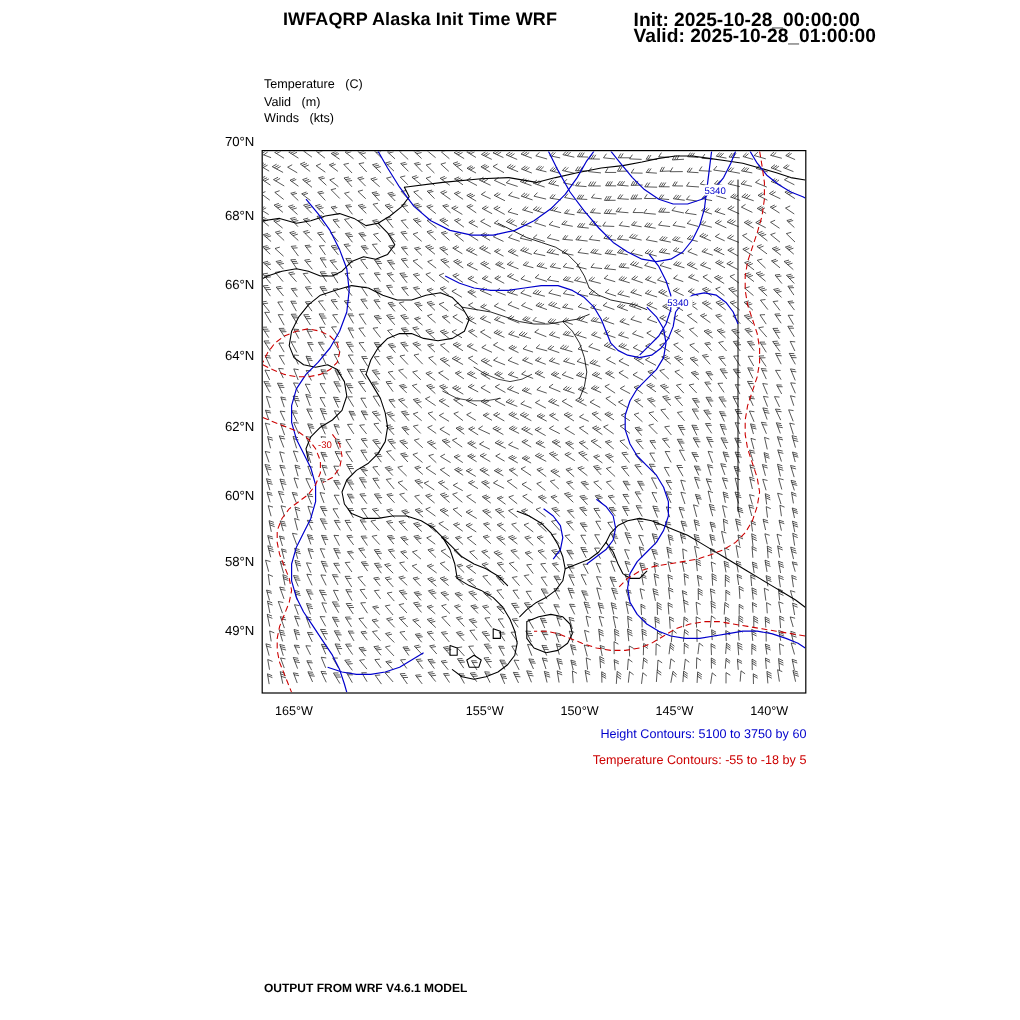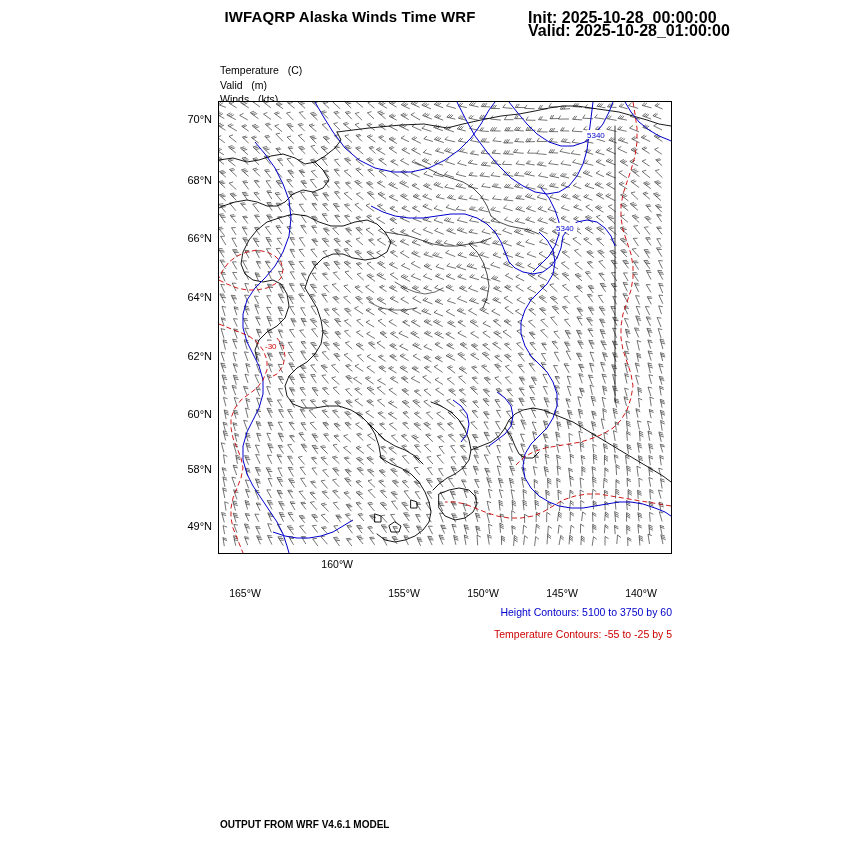--- a/index.html
+++ b/index.html
@@ -42,21 +42,21 @@
   
   #units-block {
     left: 220px; top: 63px;
     font-size: 10.5px;
     line-height: 14.5px;
   }
   .units-row { display: block; white-space: pre; }
 
   
   #plot-frame {
-    left: 218px; top: 101px;
+    left: 218px; top: 125px;
     width: 454px;
     height: 453px;
     border: 1px solid #000000;
     box-sizing: border-box;
     overflow: hidden;
     background: #ffffff;
   }
   #plot-svg { position: absolute; left: 0; top: 0; }
 
   
@@ -94,21 +94,21 @@
     font-weight: bold;
     line-height: 13px;
   }
   .out-row { display: block; white-space: pre; }
 </style>
 </head>
 <body>
 
 <div id="page">
 
-  <div class="abs" id="title">IWFAQRP Alaska Winds Time WRF</div>
+  <div class="abs" id="title">IWFAQRP Alaska Init Time WRF</div>
   <div class="abs" id="init-block">
     <span>Init: 2025-10-28_00:00:00</span><br>
     <span>Valid: 2025-10-28_01:00:00</span>
   </div>
 
   <div class="abs" id="units-block">
     <span class="units-row">Temperature   (C)</span>
     <span class="units-row">Valid   (m)</span>
     <span class="units-row">Winds   (kts)</span>
   </div>
@@ -1752,19 +1752,19 @@
 
       <g font-family="Liberation Sans, sans-serif" font-size="8" fill="#cc0000">
         <rect x="46" y="239" width="14" height="9" fill="#ffffff" stroke="none"></rect>
         <text x="46" y="247">-30</text>
       </g>
 
     </svg>
   </div>
 
   <div class="abs" id="height-note">Height Contours: 5100 to 3750 by 60</div>
-  <div class="abs" id="temp-note">Temperature Contours: -55 to -25 by 5</div>
+  <div class="abs" id="temp-note">Temperature Contours: -55 to -18 by 5</div>
 
   <div class="abs" id="output-block">
     <span class="out-row">OUTPUT FROM WRF V4.6.1 MODEL</span>
   </div>
 
 </div>
 
 </body></html>

